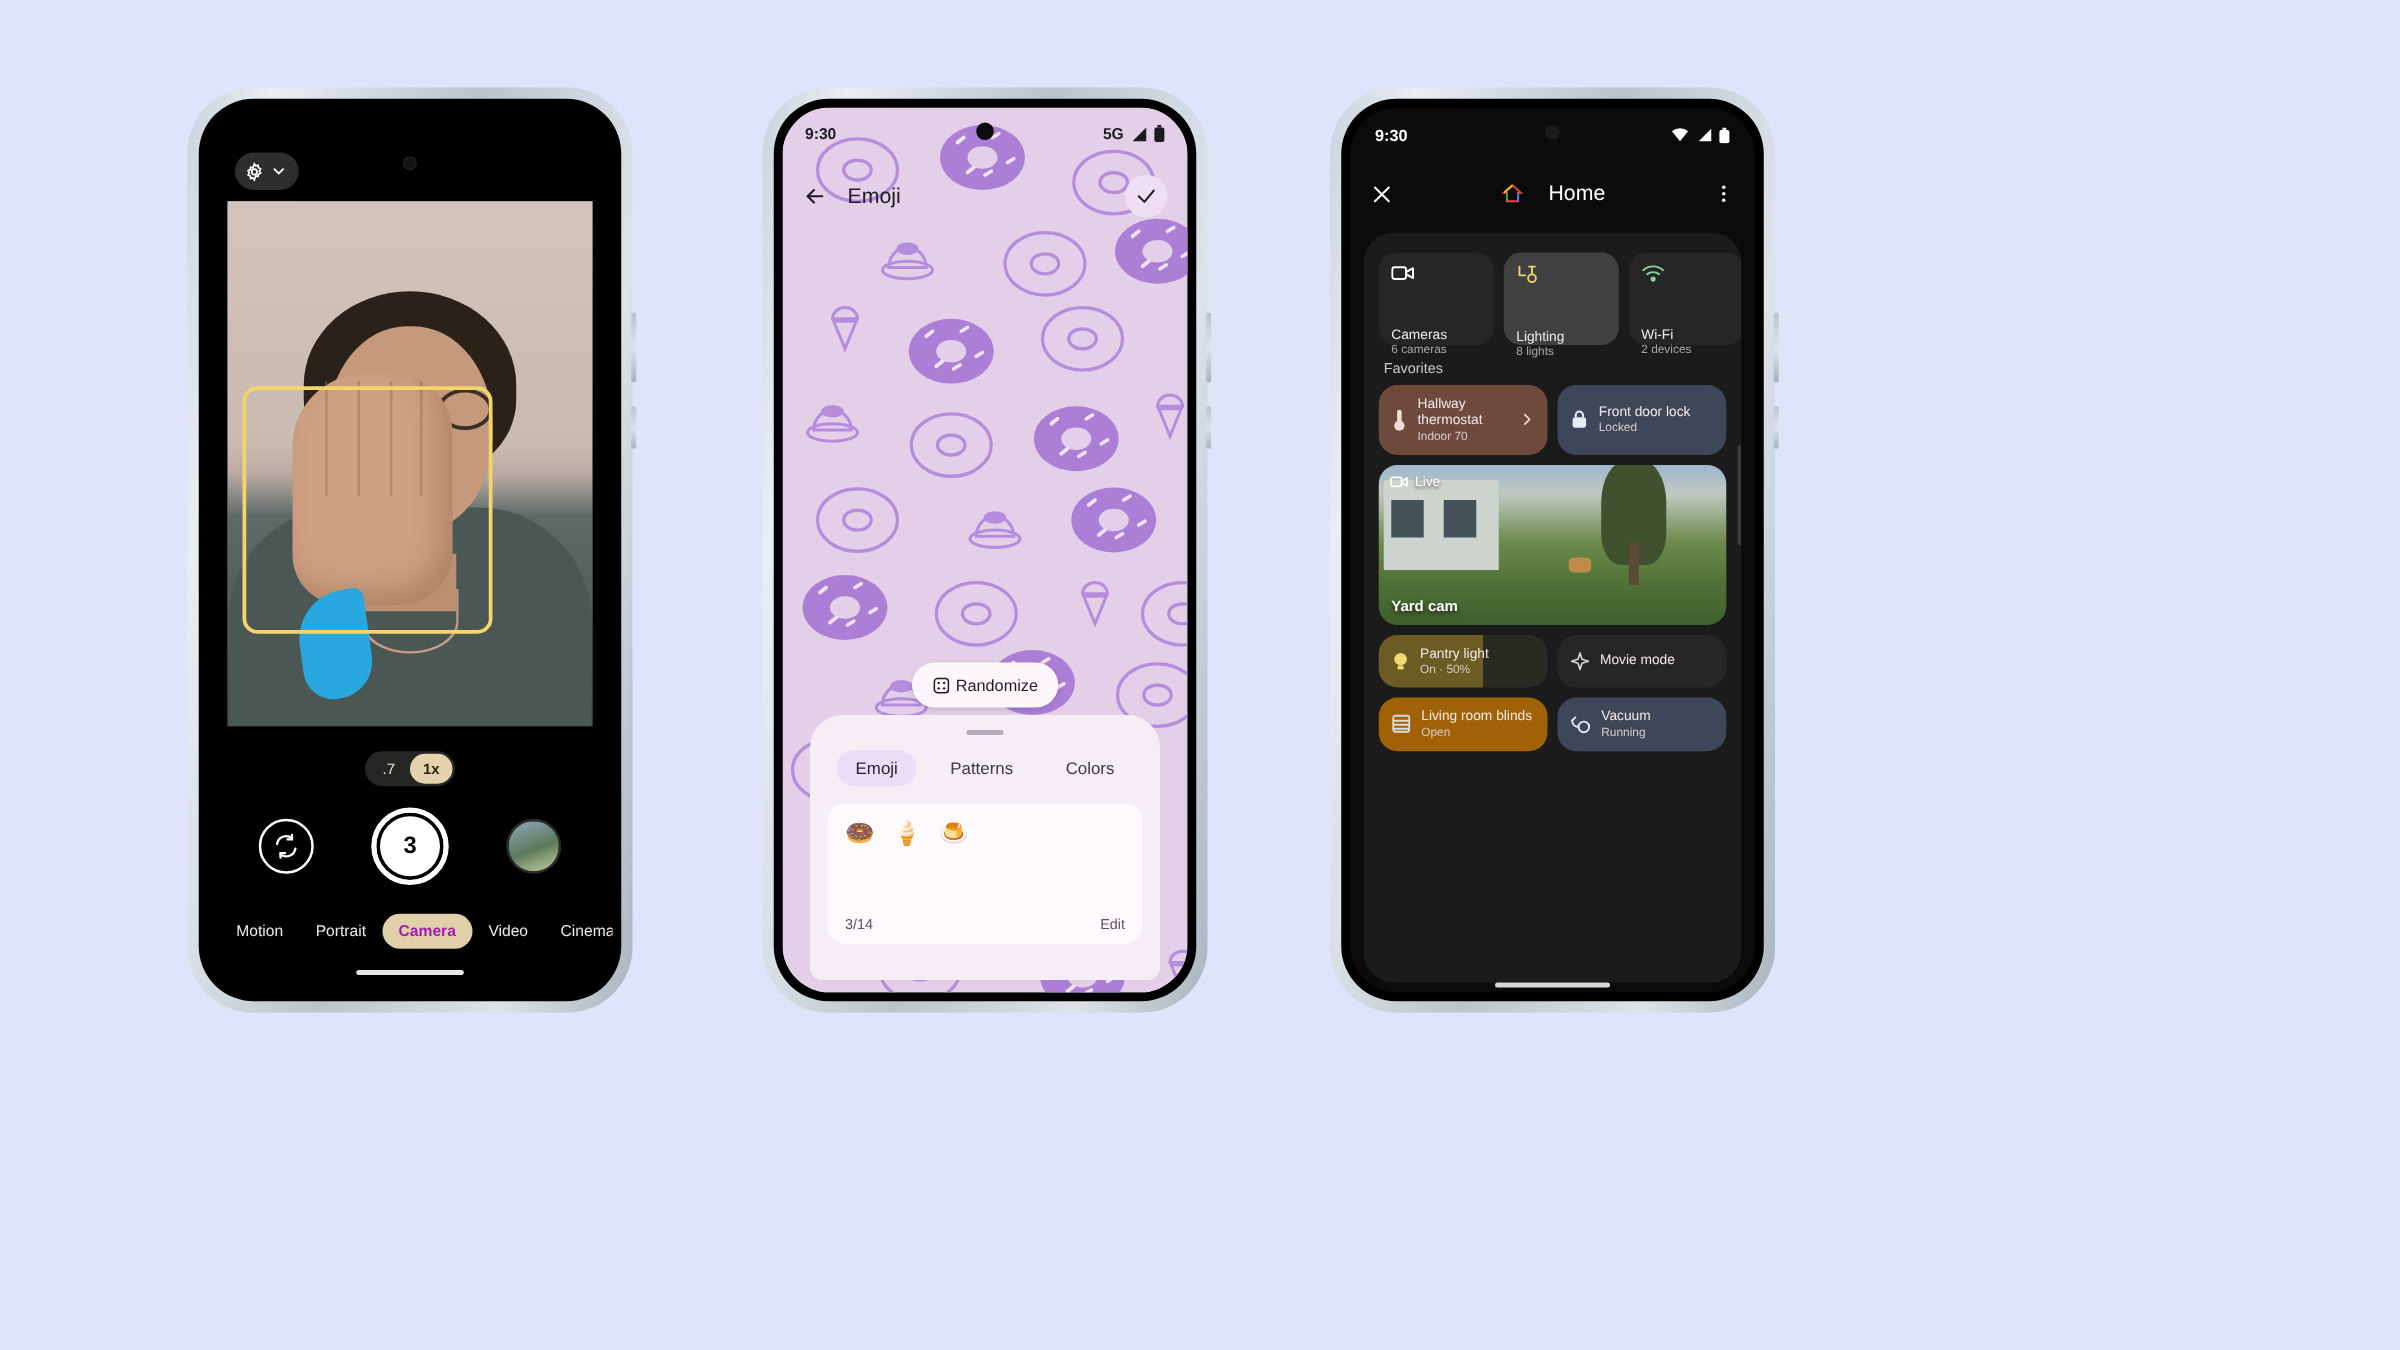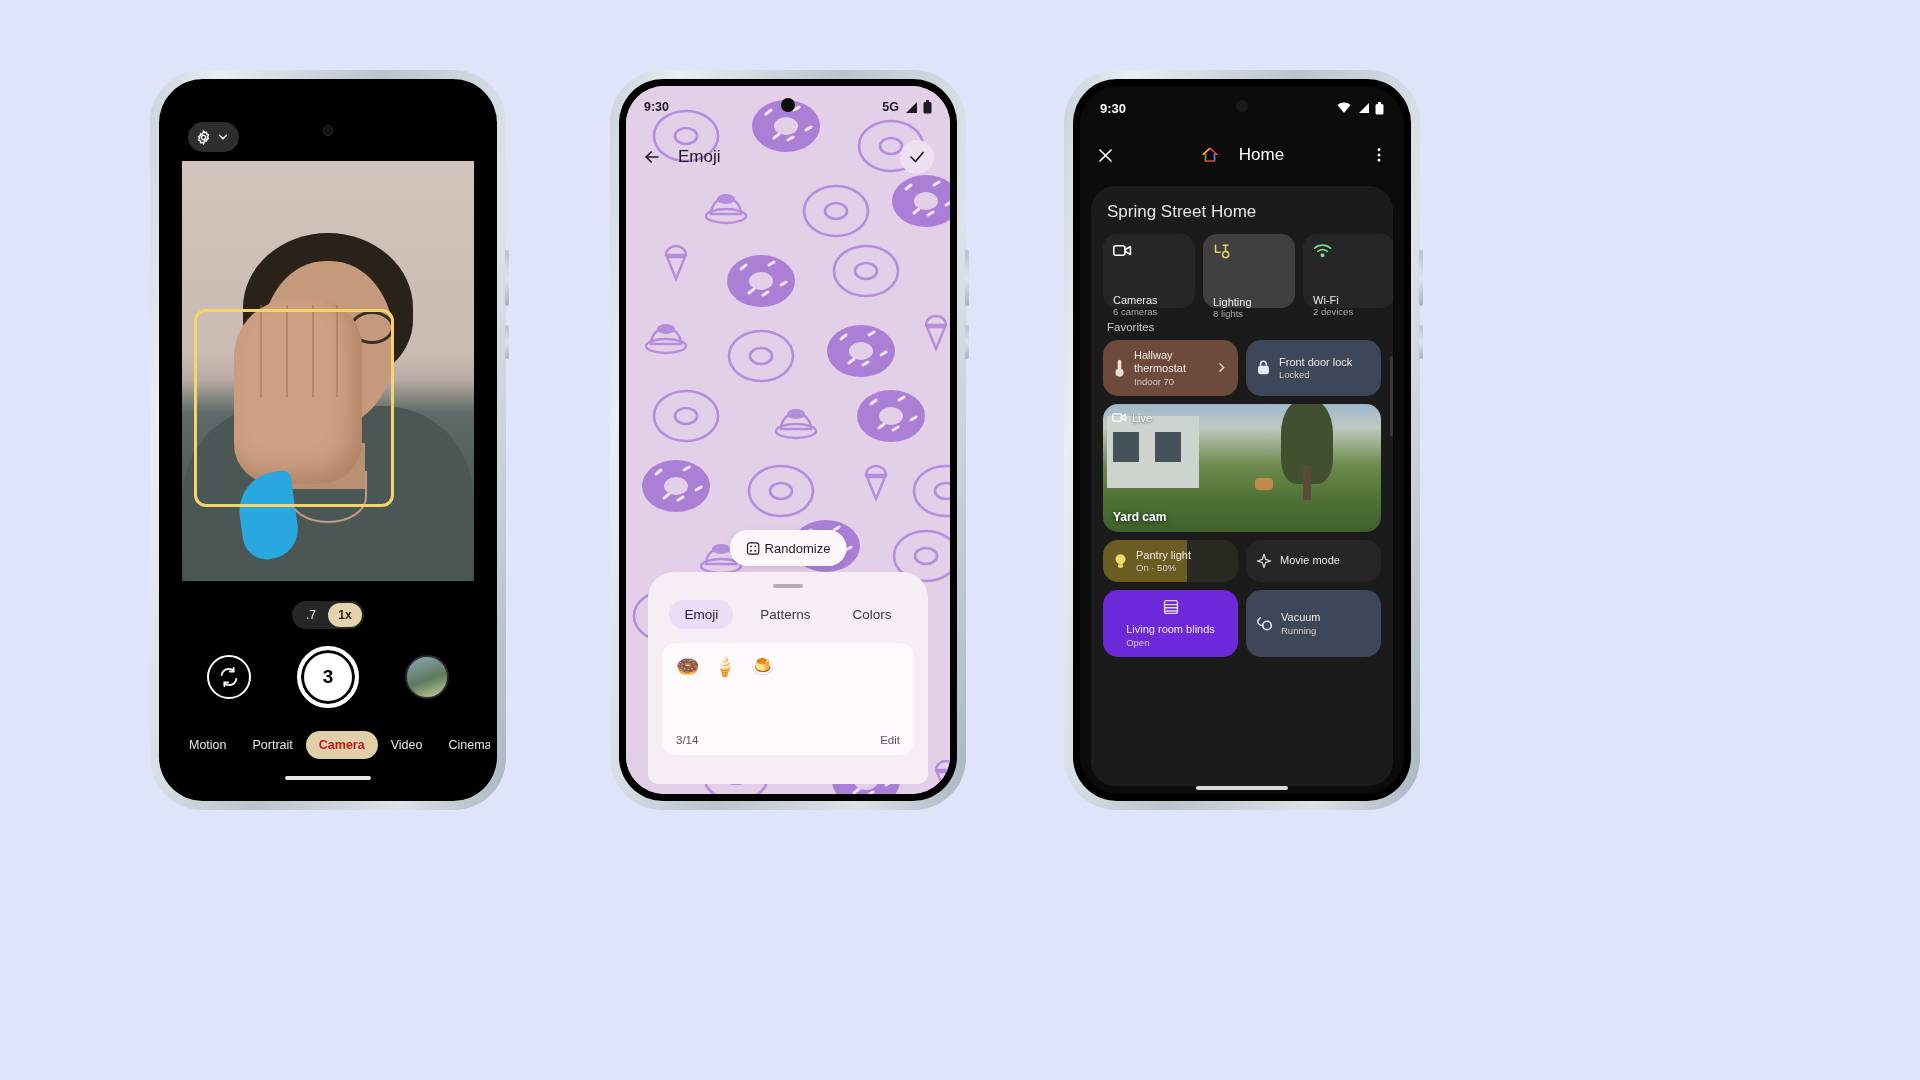--- a/index.html
+++ b/index.html
@@ -66,21 +66,21 @@
   .cam-zoom { position:absolute; left:50%; transform:translateX(-50%); top:515px; display:flex; align-items:center; gap:0; background:#262626; border-radius:18px; height:28px; padding:0 2px; }
   .zoom-chip { height:24px; min-width:34px; border-radius:14px; display:flex; align-items:center; justify-content:center; font-size:12px; color:#f3e7cf; }
   .zoom-chip.active { background:#e4d3ad; color:#2b2316; font-weight:bold; }
   .cam-controls { position:absolute; left:0; right:0; top:560px; display:flex; align-items:center; justify-content:center; gap:46px; }
   .flip-btn { width:44px; height:44px; border-radius:50%; border:2px solid #fff; display:flex; align-items:center; justify-content:center; }
   .shutter { width:62px; height:62px; border-radius:50%; background:#fff; border:4px solid #fff; display:flex; align-items:center; justify-content:center; box-shadow:0 0 0 3px #000 inset; }
   .shutter-inner { width:46px; height:46px; border-radius:50%; background:#fff; display:flex; align-items:center; justify-content:center; color:#000; font-size:19px; font-weight:bold; }
   .thumb-btn { width:44px; height:44px; border-radius:50%; overflow:hidden; background:linear-gradient(160deg,#8fa6b8,#5d7a5c 55%,#c7cfa0); border:2px solid #2a2a2a; }
   .cam-modes { position:absolute; left:0; right:0; top:645px; display:flex; align-items:center; gap:0; padding-left:10px; }
   .mode { font-size:12.5px; color:#e9e9e9; padding:7px 13px; white-space:nowrap; }
-  .mode.active { background:#e0cfa8; color:#b91c1c; border-radius:15px; font-weight:bold; }
+  .mode.active { background:#e0cfa8; color:#a21caf; border-radius:15px; font-weight:bold; }
   .home-indicator { position:absolute; left:50%; transform:translateX(-50%); bottom:14px; width:86px; height:4px; border-radius:3px; background:#e8e8e8; }
 
   
   .wp-screen { position:absolute; inset:0; background:#e4cfe9; }
   .wp-pattern { position:absolute; inset:0; overflow:hidden; }
   .wp-status { position:absolute; left:0; right:0; top:0; height:42px; display:flex; align-items:center; justify-content:space-between; padding:0 18px; font-size:12.5px; color:#1d1b20; font-weight:bold; }
   .wp-status .right { display:flex; align-items:center; gap:5px; }
   .wp-punch { position:absolute; left:50%; transform:translateX(-50%); top:12px; width:14px; height:14px; border-radius:50%; background:#0c0c0c; }
   .wp-appbar { position:absolute; left:0; right:0; top:48px; height:46px; display:flex; align-items:center; padding:0 16px; }
   .wp-title { font-size:17px; color:#1d1b20; margin-left:16px; }
@@ -128,21 +128,21 @@
     background:linear-gradient(180deg,#9fb6cd 0%,#bfc9c2 18%,#6d8a4c 48%,#4f7136 75%,#3f5f2c 100%); }
   .cam-house { position:absolute; left:4px; top:12px; width:92px; height:72px; background:#cdd3cd; }
   .cam-win { position:absolute; background:#46525a; }
   .cam-tree { position:absolute; right:48px; top:-4px; width:52px; height:84px; background:#41502f; border-radius:40% 40% 30% 30%; }
   .cam-trunk { position:absolute; right:70px; top:62px; width:8px; height:34px; background:#5a4a36; }
   .cam-dog { position:absolute; left:152px; top:74px; width:18px; height:12px; background:#c28a4a; border-radius:4px; }
   .cam-live { position:absolute; left:9px; top:8px; display:flex; align-items:center; gap:5px; color:#fff; font-size:11px; text-shadow:0 1px 3px rgba(0,0,0,.6); }
   .cam-name { position:absolute; left:10px; bottom:8px; color:#fff; font-size:12px; font-weight:bold; text-shadow:0 1px 4px rgba(0,0,0,.7); }
   .fav-card.pantry { background:linear-gradient(90deg,#6b5c23 0%,#6b5c23 62%,#2b2a22 62%,#2b2a22 100%); }
   .fav-card.movie { background:#262626; }
-  .fav-card.blinds { background:#6d28d9;flex-direction:column; }
+  .fav-card.blinds { background:#a16207; }
   .fav-card.vacuum { background:#3d4759; }
   .hm-indicator { position:absolute; left:50%; transform:translateX(-50%); bottom:4px; width:92px; height:4px; border-radius:3px; background:#d8d8d8; }
   .scroll-hint { position:absolute; right:0; top:170px; width:3px; height:80px; border-radius:2px; background:#3a3a3a; }
   svg { display:block; }
 </style>
 </head>
 <body>
 
 <div class="stage">
 
@@ -421,21 +421,20 @@
             <span>
               <svg width="18" height="18" viewBox="0 0 24 24" fill="#fff">
                   <circle cx="12" cy="5" r="1.9"></circle>
                   <circle cx="12" cy="12" r="1.9"></circle>
                   <circle cx="12" cy="19" r="1.9"></circle>
                 </svg>
             </span>
           </div>
 
           <div class="hm-body">
-            <div class="hm-home-title">Spring Street Home</div>
 
             <div class="chips">
               <div class="chip">
                 <span>
                   <svg width="19" height="15" viewBox="0 0 24 18" fill="none" stroke="#fff" stroke-width="2" stroke-linejoin="round">
                       <rect x="1" y="3" width="14" height="12" rx="2.5"></rect>
                       <path d="M15 8l7-4v10l-7-4z"></path>
                     </svg>
                 </span>
                 <div>

